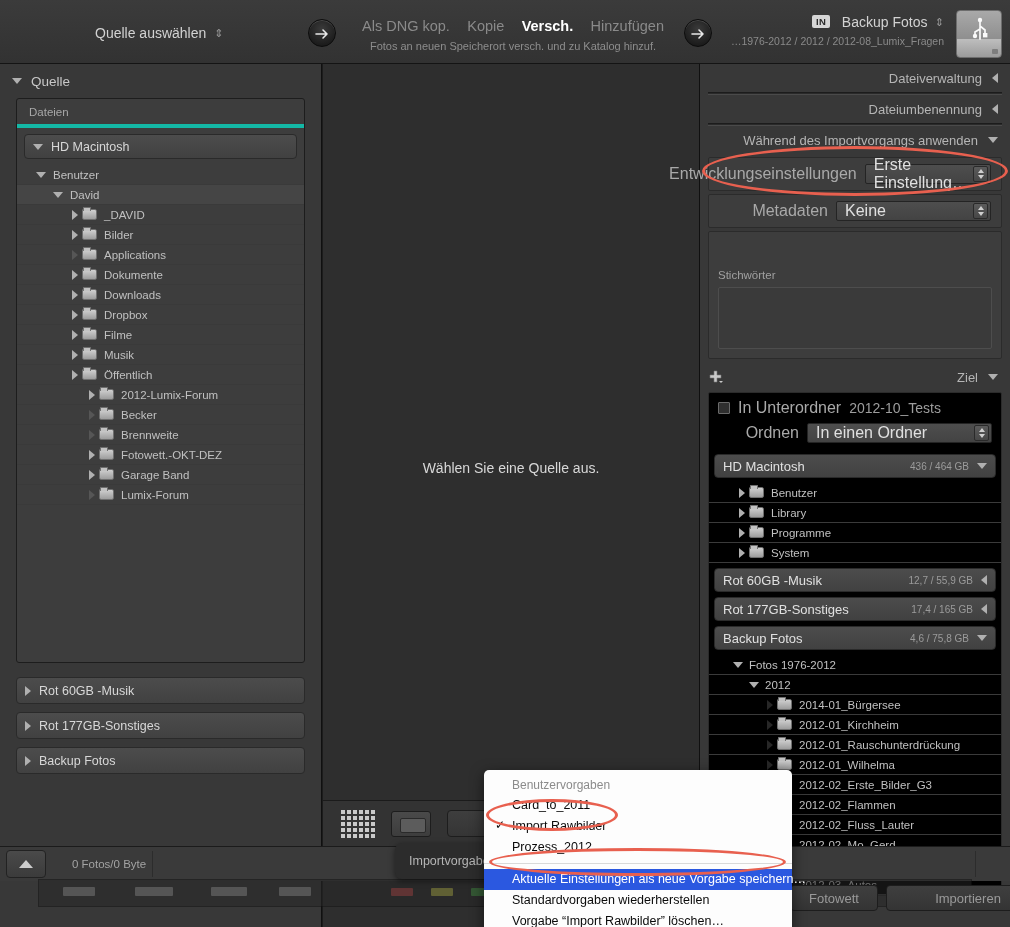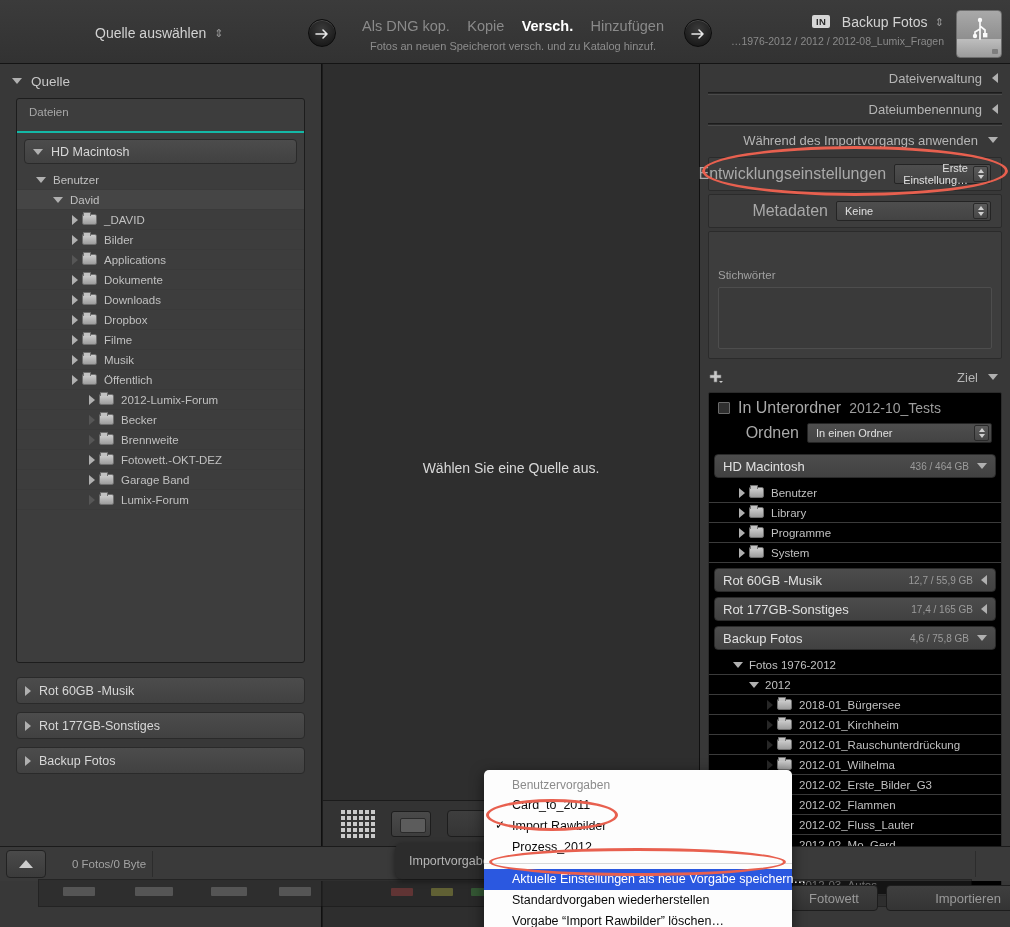--- a/index.html
+++ b/index.html
@@ -49,21 +49,21 @@
           border-right:1px solid #101010; }
   .panel-head { height:34px; display:flex; align-items:center; padding:0 12px; color:#c8c8c8; font-size:13.5px;}
   .tri { width:0;height:0; display:inline-block; }
   .tri-down { border-left:5px solid transparent; border-right:5px solid transparent; border-top:6px solid #b0b0b0; }
   .tri-right { border-top:5px solid transparent; border-bottom:5px solid transparent; border-left:6px solid #b0b0b0; }
   .tri-left { border-top:5px solid transparent; border-bottom:5px solid transparent; border-right:6px solid #b0b0b0; }
   .panel-head .tri { margin-right:9px; }
 
   .source-box { position:absolute; left:16px; top:34px; right:16px; height:565px;
                 background:#3d3d3d; border:1px solid #1d1d1d; border-radius:3px; overflow:hidden; }
-  .files-label { padding:7px 12px 13px; color:#a8a8a8; font-size:11.5px; border-bottom:2px solid #14b8a6;}
+  .files-label { padding:7px 12px 6px; color:#a8a8a8; font-size:11.5px; border-bottom:4px solid #14b8a6;}
   .vol-btn { margin:6px 7px; height:25px; display:flex; align-items:center; padding:0 8px;
              background:linear-gradient(#4c4c4c,#414141); border:1px solid #2a2a2a; border-radius:4px;
              color:#d8d8d8; font-size:12.5px; }
   .vol-btn .tri { margin-right:8px; }
   .tree-row { height:20px; display:flex; align-items:center; font-size:11.5px; color:#c0c0c0;
               border-bottom:1px solid #3a3a3a; }
   .tree-row .tw { width:14px; display:flex; justify-content:center; }
   .folder { width:15px; height:11px; margin-right:7px; position:relative; flex:0 0 auto;
             background:linear-gradient(#cfcfcf,#9d9d9d); border:1px solid #6f6f6f; border-radius:1px 2px 2px 2px; }
   .folder:before { content:""; position:absolute; left:0; top:-3px; width:6px; height:3px;
@@ -94,22 +94,22 @@
   .rsec-head { height:28px; display:flex; align-items:center; justify-content:flex-end;
                padding:0 12px; font-size:13px; color:#b5b5b5; }
   .rsec-head .tri { margin-left:10px; }
   .rule { height:3px; background:#2a2a2a; border-top:1px solid #1c1c1c; border-bottom:1px solid #4a4a4a;
           margin:0 8px; }
 
   .rrow { display:flex; align-items:center; justify-content:flex-end; gap:8px; padding:6px 10px;
           background:#3d3d3d; border:1px solid #2b2b2b; margin:3px 8px; border-radius:2px;}
   .rlabel { font-size:16px; color:#a9a9a9; }
   .combo { position:relative; height:20px; background:linear-gradient(#4e4e4e,#434343);
-           border:1px solid #242424; border-radius:2px; color:#e0e0e0; font-size:11px;
-           display:flex; align-items:center; padding:0 22px 0 8px;text-align:right; }
+           border:1px solid #242424; border-radius:2px; color:#e0e0e0; font-size:16px;
+           display:flex; align-items:center; padding:0 22px 0 8px; }
   .combo .stepper { position:absolute; right:2px; top:1px; width:15px; height:16px;
                     background:linear-gradient(#5b5b5b,#474747); border:1px solid #2a2a2a; border-radius:2px;
                     display:flex; flex-direction:column; align-items:center; justify-content:center; gap:2px;}
   .combo .stepper .u { width:0;height:0;border-left:3px solid transparent;border-right:3px solid transparent;border-bottom:4px solid #cfcfcf;}
   .combo .stepper .d { width:0;height:0;border-left:3px solid transparent;border-right:3px solid transparent;border-top:4px solid #cfcfcf;}
 
   .kw-box { margin:3px 8px; background:#3d3d3d; border:1px solid #2b2b2b; padding:7px 9px 9px; border-radius:2px;}
   .kw-label { font-size:11.5px; color:#a0a0a0; margin-bottom:6px;margin-top:30px; }
   .kw-field { height:62px; background:#3a3a3a; border:1px solid #4d4d4d; border-radius:2px;}
 
@@ -569,21 +569,21 @@
             </span>
             <span style="width:4px"></span>
             <span>2012</span>
           </div>
           <div class="ztree">
             <span style="width:54px;flex:0 0 auto"></span>
             <span class="tw" style="width:14px;display:flex;justify-content:center">
               <span class="tri tri-right dim-tw"></span>
             </span>
             <span class="folder"></span>
-            <span>2018-01_Bürgersee</span>
+            <span>2014-01_Bürgersee</span>
           </div>
           <div class="ztree">
             <span style="width:54px;flex:0 0 auto"></span>
             <span class="tw" style="width:14px;display:flex;justify-content:center">
               <span class="tri tri-right dim-tw"></span>
             </span>
             <span class="folder"></span>
             <span>2012-01_Kirchheim</span>
           </div>
           <div class="ztree">

